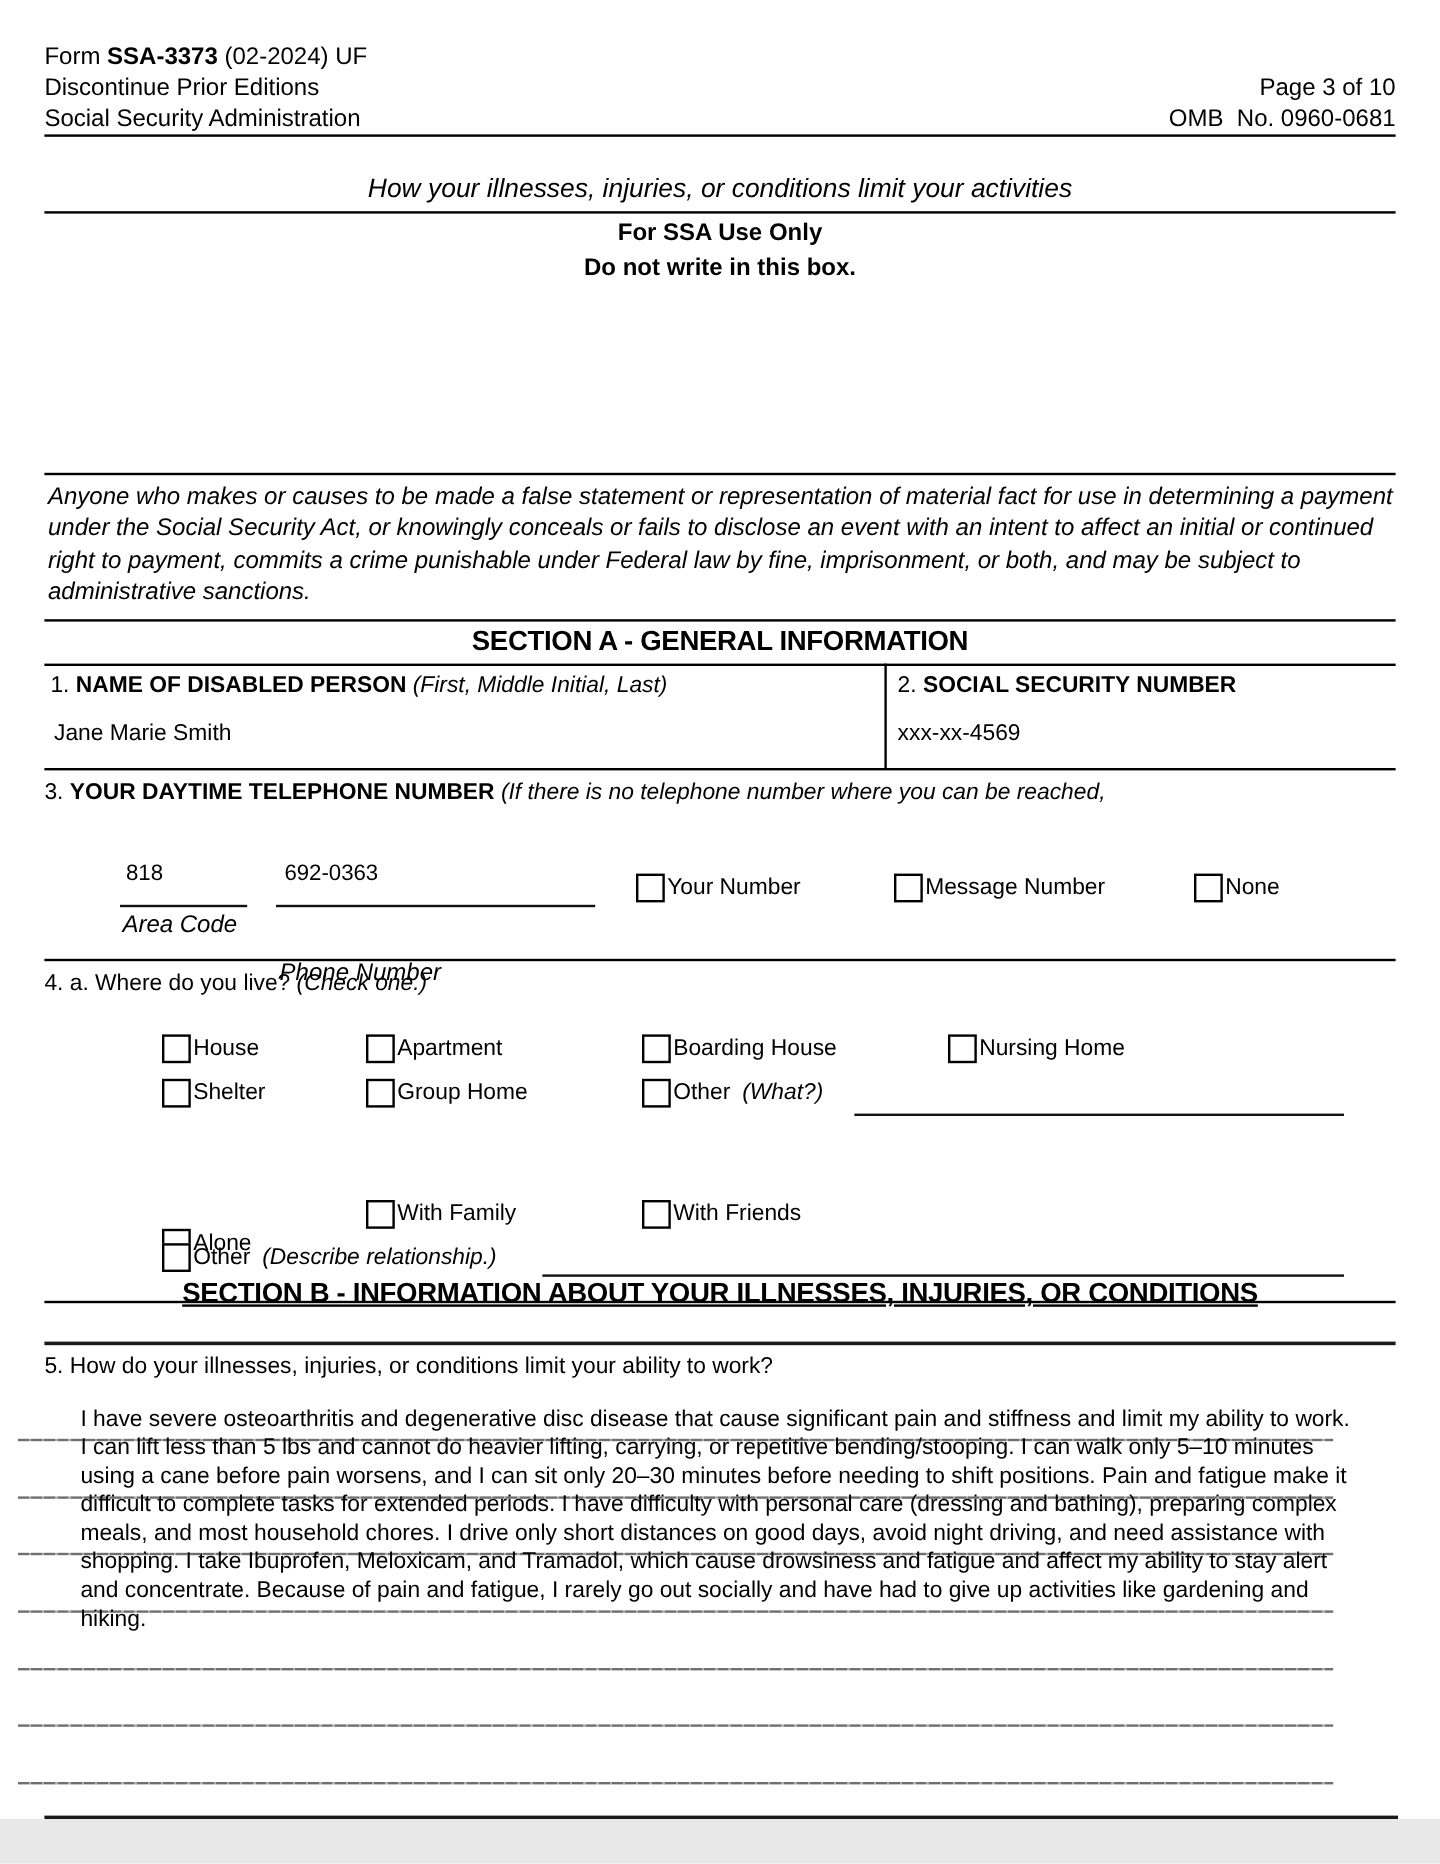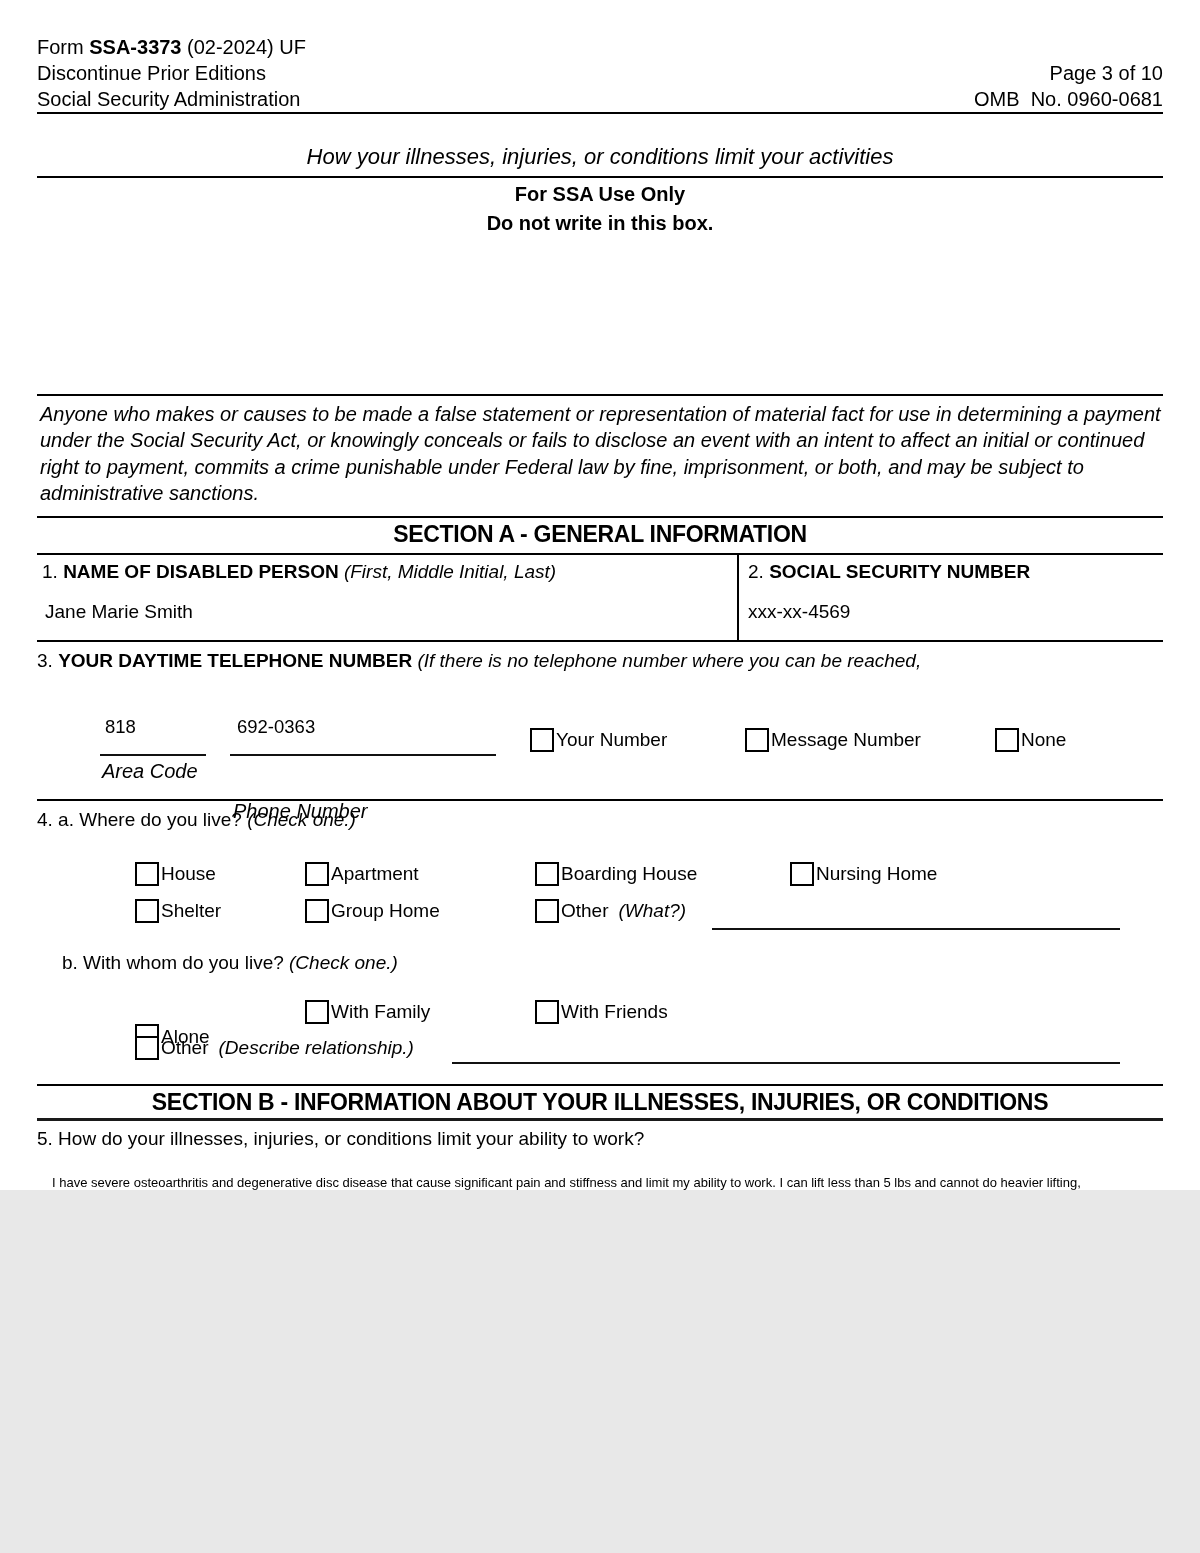--- a/index.html
+++ b/index.html
@@ -1,19 +1,19 @@
 <!DOCTYPE html>
 <html><head>
 <meta charset="utf-8">
 <style>
   html, body { margin: 0; padding: 0; background: #e8e8e8; }
   .page {
     position: relative;
     width: 1200px;
-    height: 1190px;
+    height: 1516px;
     margin: 0 auto;
     background: #ffffff;
     font-family: "Liberation Sans", sans-serif;
     color: #000;
     overflow: hidden;
   }
   .abs { position: absolute; }
   .hr { position: absolute; height: 2px; background: #000; }
   .hr-heavy { position: absolute; height: 3px; background: #1a1a1a; }
   .vline { position: absolute; width: 2px; background: #000; }
@@ -44,22 +44,22 @@
   }
   .opt .hint { margin-left: 8px; }
   .blank { position: absolute; height: 2px; background: #111; }
   .rule {
     position: absolute;
     left: 15px; width: 1096px; height: 2px;
     background: repeating-linear-gradient(90deg, #6f6f6f 0px, #6f6f6f 9px, #ababab 9px, #ababab 11px);
   }
   .answer {
     position: absolute;
-    left: 52px; top: 1171px; width: 1062px;
-    font-size: 13px; line-height: 23.8px;
+    left: 67px; top: 1171px; width: 1062px;
+    font-size: 19px; line-height: 23.8px;
     z-index: 2;
   }
   .notice {
     position: absolute;
     left: 40px; top: 401px; width: 1124px;
     font-size: 20px; line-height: 26.4px;
     font-style: italic;
   }
 </style>
 </head>
@@ -154,21 +154,20 @@
     <span class="cb"></span>
     <span>Group Home</span>
   </div>
   <div class="opt" style="left:535px; top:899px;">
     <span class="cb"></span>
     <span>Other</span>
     <span class="i hint">(What?)</span>
   </div>
   <div class="blank" style="left:712px; top:928px; width:408px;"></div>
 
-  <div class="abs fs19" style="left:62px; top:951px;"><span>b. With whom do you live? </span><span class="i">(Check one.)</span></div>
 
   <div class="opt" style="left:135px; top:1024px;align-items:flex-end;">
     <span class="cb"></span>
     <span>Alone</span>
   </div>
   <div class="opt" style="left:305px; top:1000px;">
     <span class="cb"></span>
     <span>With Family</span>
   </div>
   <div class="opt" style="left:535px; top:1000px;">
@@ -178,21 +177,21 @@
 
   <div class="opt" style="left:135px; top:1036px;">
     <span class="cb"></span>
     <span>Other</span>
     <span class="i hint">(Describe relationship.)</span>
   </div>
   <div class="blank" style="left:452px; top:1062px; width:668px;"></div>
 
   <div class="hr" style="left:37px; top:1084px; width:1126px;"></div>
 
-  <div class="abs center sec-title" style="top:1089px;">SECTION B - INFORMATION ABOUT YOUR ILLNESSES, INJURIES, OR CONDITIONS</div>
+  <div class="abs center sec-title" style="top:1064px;text-decoration:underline;">SECTION B - INFORMATION ABOUT YOUR ILLNESSES, INJURIES, OR CONDITIONS</div>
   <div class="hr-heavy" style="left:37px; top:1118px; width:1126px;"></div>
 
   <div class="abs fs19" style="left:37px; top:1127px;">5. How do your illnesses, injuries, or conditions limit your ability to work?</div>
 
   <div class="rule" style="top:1199px;"></div>
   <div class="rule" style="top:1247px;"></div>
   <div class="rule" style="top:1294px;"></div>
   <div class="rule" style="top:1342px;"></div>
   <div class="rule" style="top:1390px;"></div>
   <div class="rule" style="top:1437px;"></div>

